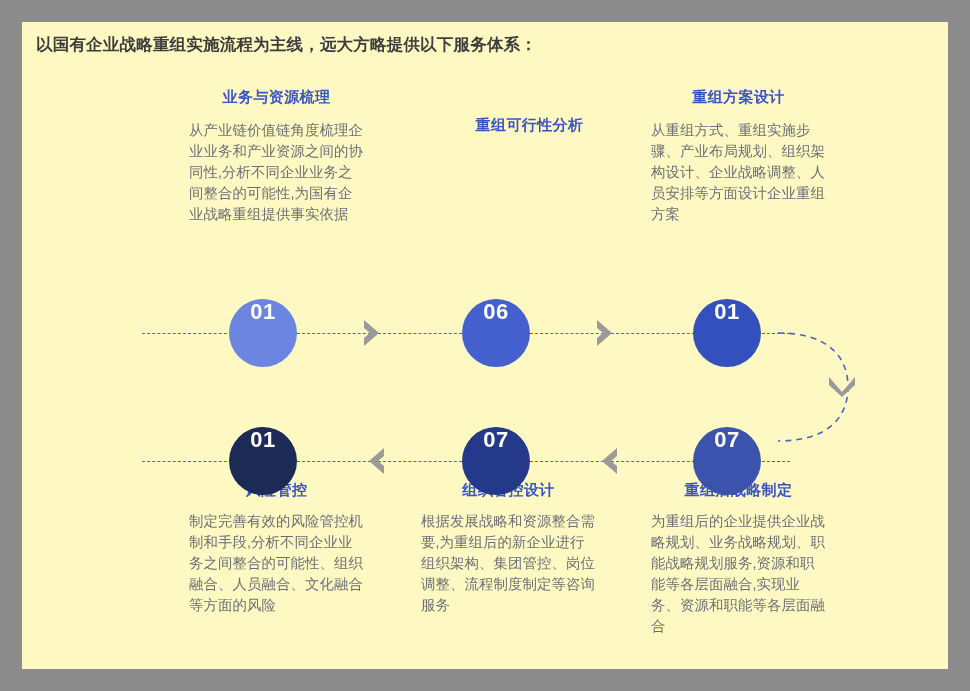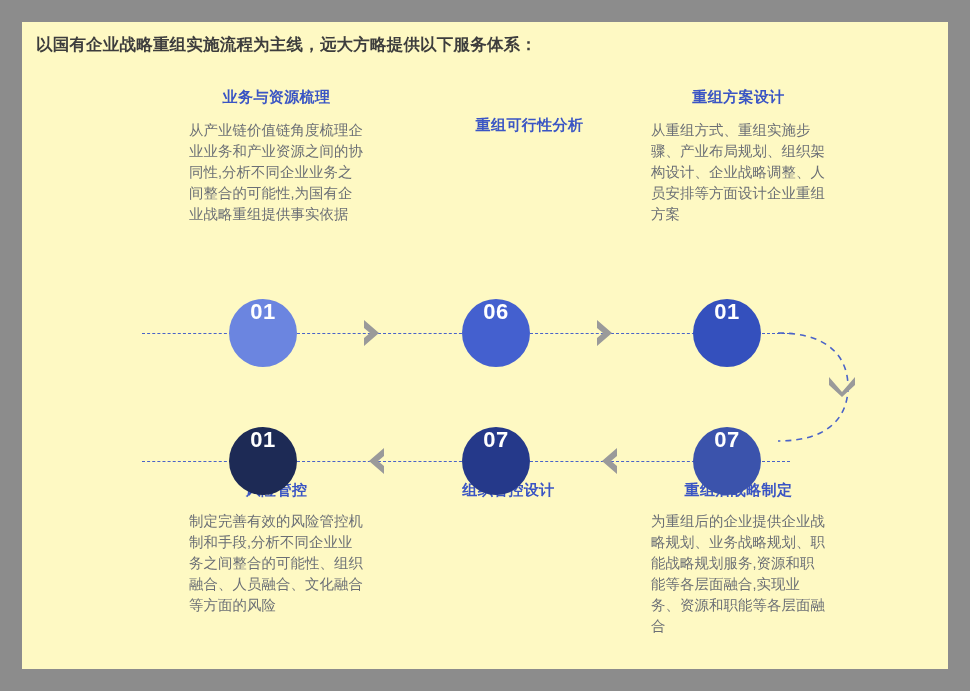--- a/index.html
+++ b/index.html
@@ -209,20 +209,21 @@
     </div>
   </div>
 
   <div class="col bottom c4">
     <div class="col-title">风险管控</div>
     <div class="col-body">制定完善有效的风险管控机制和手段,分析不同企业业务之间整合的可能性、组织融合、人员融合、文化融合等方面的风险</div>
   </div>
 
   <div class="col bottom c5">
     <div class="col-title">组织管控设计</div>
+    <div class="col-body">根据发展战略和资源整合需要,为重组后的新企业进行组织架构、集团管控、岗位调整、流程制度制定等咨询服务</div>
   </div>
 
   <div class="col bottom c6">
     <div class="col-title">重组后战略制定</div>
     <div class="col-body">为重组后的企业提供企业战略规划、业务战略规划、职能战略规划服务,资源和职能等各层面融合,实现业务、资源和职能等各层面融合</div>
   </div>
 
 </div>
 
 </body></html>

